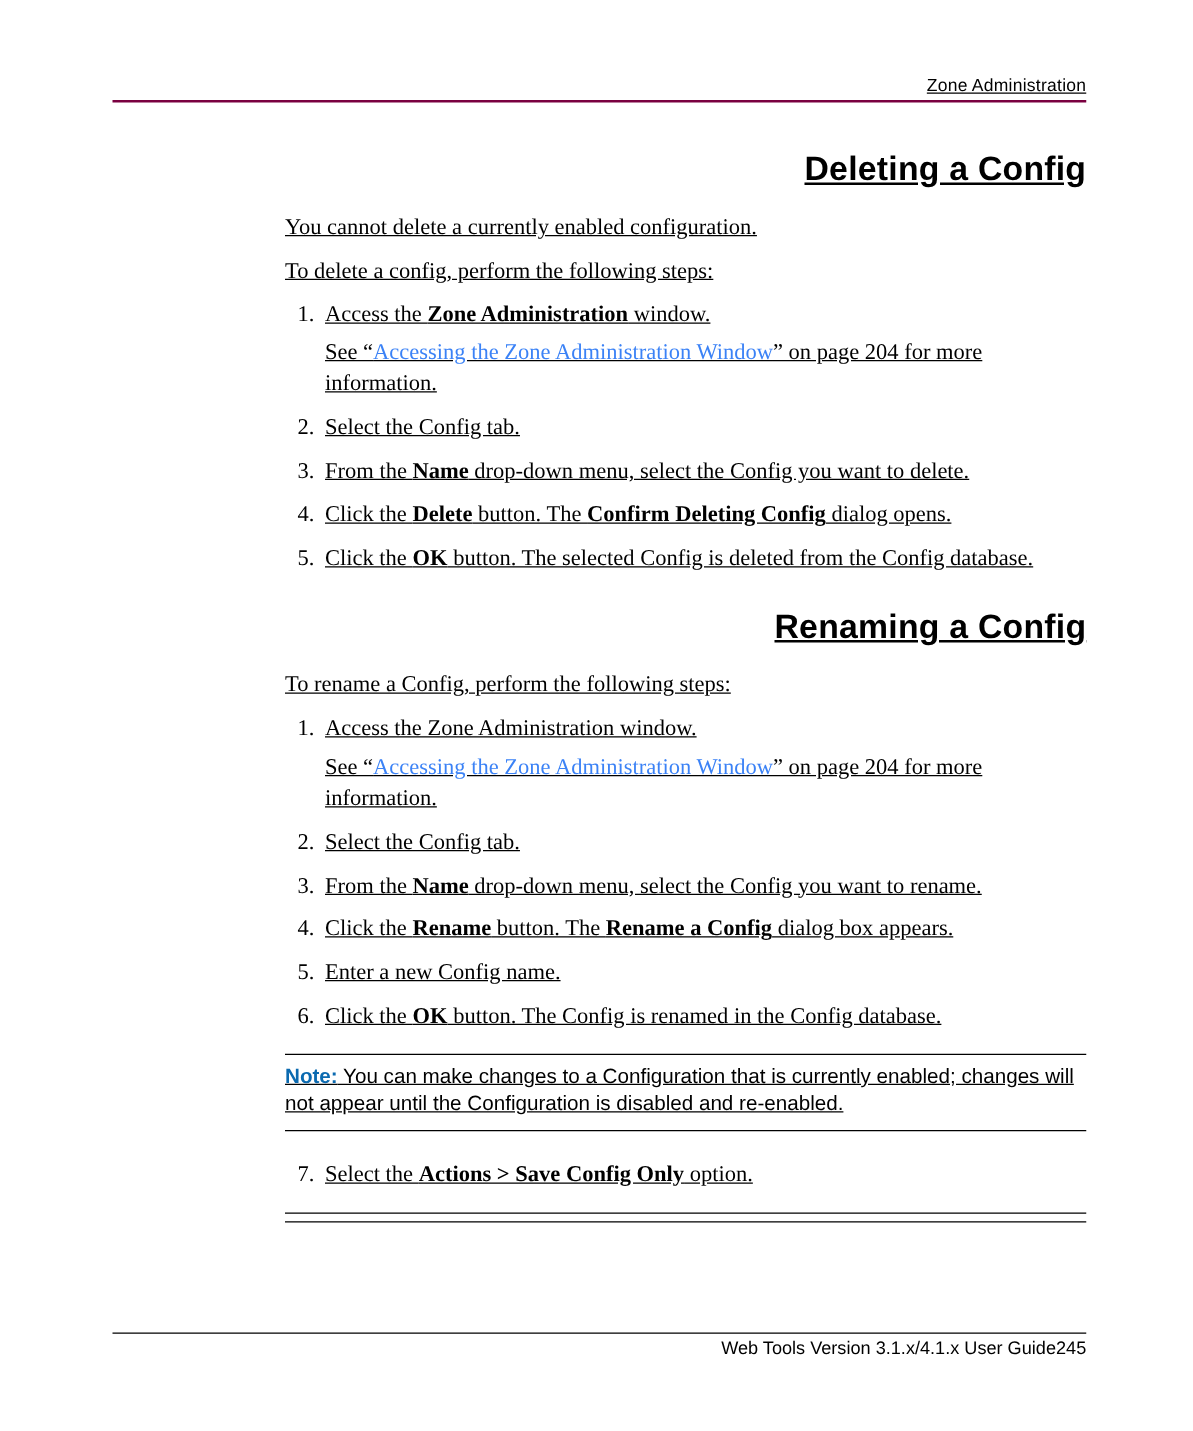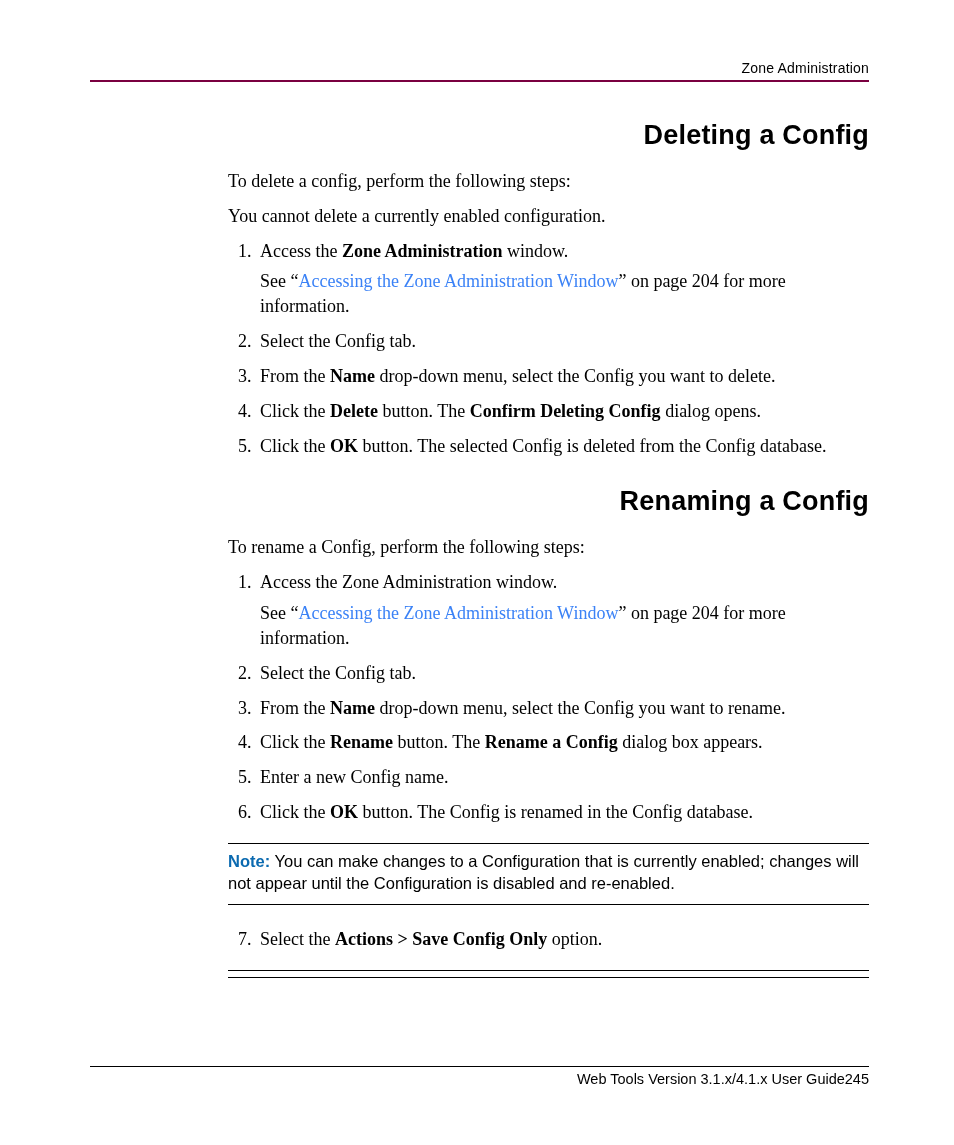--- a/index.html
+++ b/index.html
@@ -10,20 +10,21 @@
     font-family: "Times New Roman", Times, serif;
     color: #000;
     width: 954px;
     height: 1145px;
     position: relative;
     box-sizing: border-box;
   }
   .page {
     padding: 60px 85px 0 90px;
     box-sizing: border-box;
+    text-decoration: underline;
   }
   .header-label {
     font-family: "Arial Narrow", Arial, sans-serif;
     font-size: 14px;
     text-align: right;
     margin-bottom: 4px;
     letter-spacing: 0.2px;
   }
   .rule-top {
     border: none;
@@ -99,22 +100,22 @@
 </head>
 <body>
 
 <div class="page">
 
   <div class="header-label">Zone Administration</div>
   <hr class="rule-top">
 
   <h2 class="section">Deleting a Config</h2>
   <div class="body-block">
+    <p>You cannot delete a currently enabled configuration.</p>
     <p>To delete a config, perform the following steps:</p>
-    <p>You cannot delete a currently enabled configuration.</p>
     <ol class="steps">
       <li>
         <span>Access the </span><b>Zone Administration</b><span> window.</span>
         <p>
           <span>See “</span><span class="link">Accessing the Zone Administration Window</span><span>” on page 204 for more information.</span>
         </p>
       </li>
       <li>Select the Config tab.</li>
       <li>
         <span>From the </span><b>Name</b><span> drop-down menu, select the Config you want to delete.</span>

